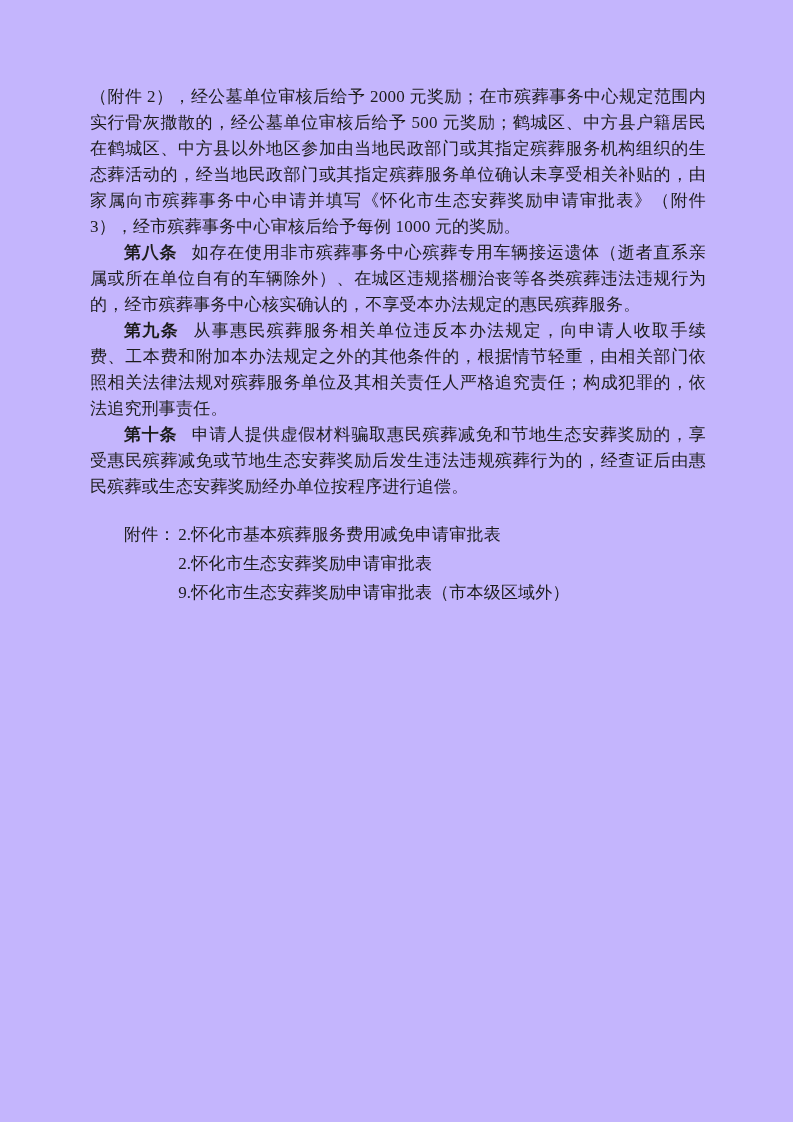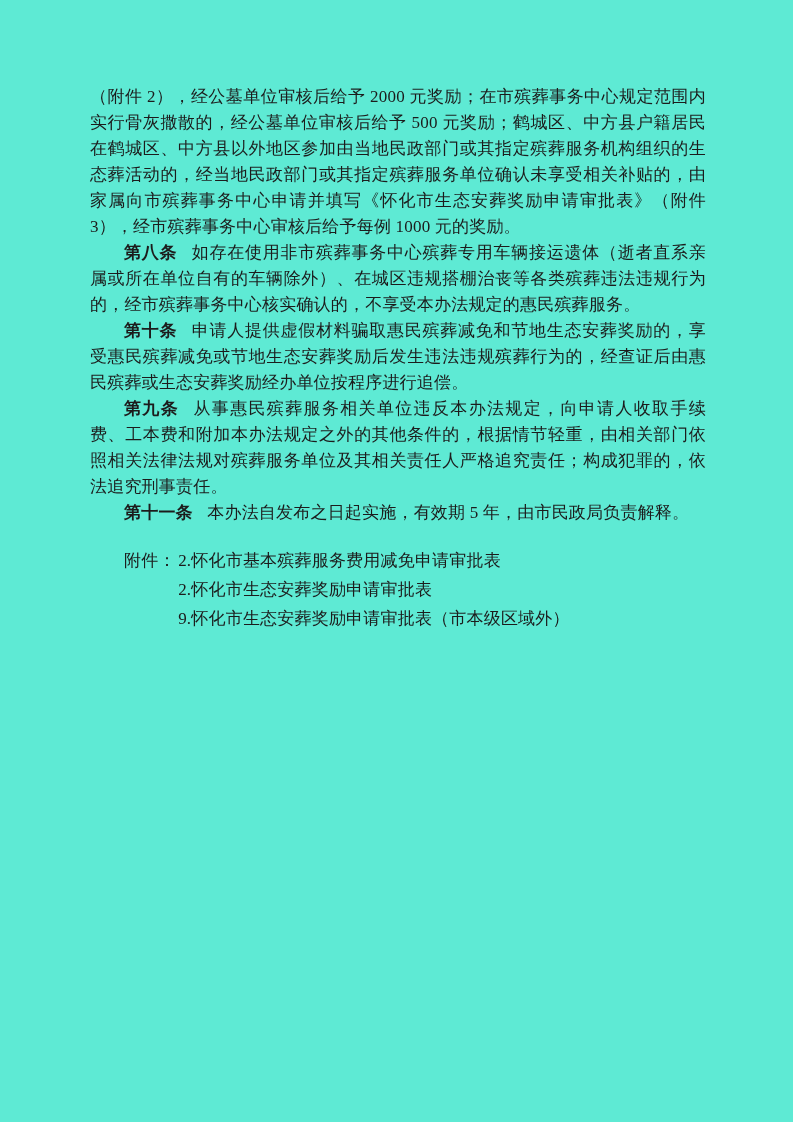--- a/index.html
+++ b/index.html
@@ -11,21 +11,21 @@
     width: 793px;
     height: 1122px;
     overflow: hidden;
     font-family: "Liberation Serif", "DejaVu Serif", serif;
     color: #1c1c1c;
   }
   .page {
     box-sizing: border-box;
     width: 793px;
     height: 1122px;
-    background: #5eead4;
+    background: #c4b5fd;
     padding: 84px 87px 0 90px;
   }
   .para {
     margin: 0;
     font-size: 17px;
     line-height: 26px;
     text-align: justify;
     text-indent: 2em;
     letter-spacing: 0.2px;
   }
@@ -61,25 +61,24 @@
 </head>
 <body>
 
 <div class="page">
 
   <p class="para no-indent">（附件 2），经公墓单位审核后给予 2000 元奖励；在市殡葬事务中心规定范围内实行骨灰撒散的，经公墓单位审核后给予 500 元奖励；鹤城区、中方县户籍居民在鹤城区、中方县以外地区参加由当地民政部门或其指定殡葬服务机构组织的生态葬活动的，经当地民政部门或其指定殡葬服务单位确认未享受相关补贴的，由家属向市殡葬事务中心申请并填写《怀化市生态安葬奖励申请审批表》（附件 3），经市殡葬事务中心审核后给予每例 1000 元的奖励。</p>
 
 
   <p class="para"><span class="article-no">第八条</span><span>如存在使用非市殡葬事务中心殡葬专用车辆接运遗体（逝者直系亲属或所在单位自有的车辆除外）、在城区违规搭棚治丧等各类殡葬违法违规行为的，经市殡葬事务中心核实确认的，不享受本办法规定的惠民殡葬服务。</span></p>
 
+  <p class="para"><span class="article-no">第九条</span><span>从事惠民殡葬服务相关单位违反本办法规定，向申请人收取手续费、工本费和附加本办法规定之外的其他条件的，根据情节轻重，由相关部门依照相关法律法规对殡葬服务单位及其相关责任人严格追究责任；构成犯罪的，依法追究刑事责任。</span></p>
+
   <p class="para"><span class="article-no">第十条</span><span>申请人提供虚假材料骗取惠民殡葬减免和节地生态安葬奖励的，享受惠民殡葬减免或节地生态安葬奖励后发生违法违规殡葬行为的，经查证后由惠民殡葬或生态安葬奖励经办单位按程序进行追偿。</span></p>
 
-  <p class="para"><span class="article-no">第九条</span><span>从事惠民殡葬服务相关单位违反本办法规定，向申请人收取手续费、工本费和附加本办法规定之外的其他条件的，根据情节轻重，由相关部门依照相关法律法规对殡葬服务单位及其相关责任人严格追究责任；构成犯罪的，依法追究刑事责任。</span></p>
-
-  <p class="para"><span class="article-no">第十一条</span><span>本办法自发布之日起实施，有效期 5 年，由市民政局负责解释。</span></p>
 
   <div class="attachments">
     <div class="att-row">
       <span class="att-label">附件：</span>
       <div class="att-items">
         <div class="att-item">2.怀化市基本殡葬服务费用减免申请审批表</div>
         <div class="att-item">2.怀化市生态安葬奖励申请审批表</div>
         <div class="att-item">9.怀化市生态安葬奖励申请审批表（市本级区域外）</div>
       </div>
     </div>

